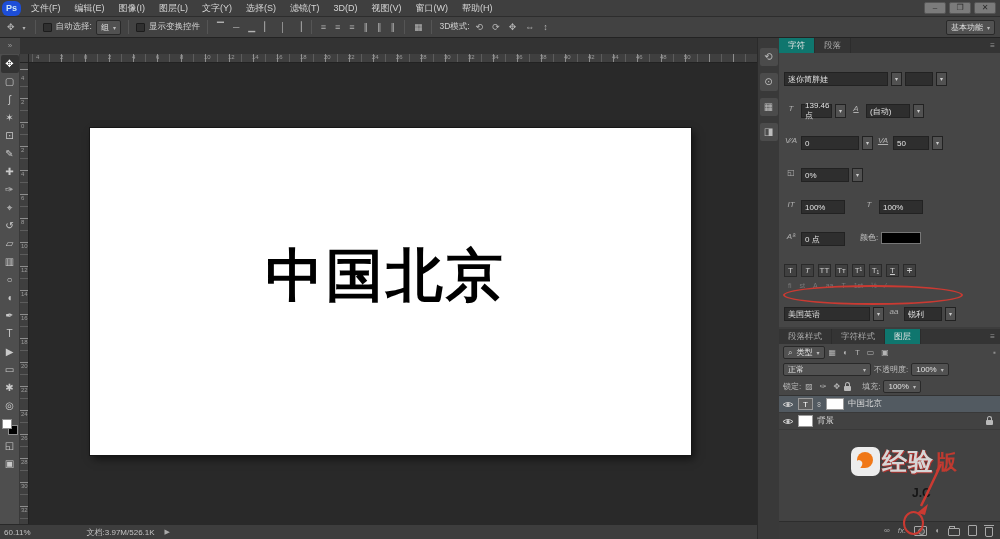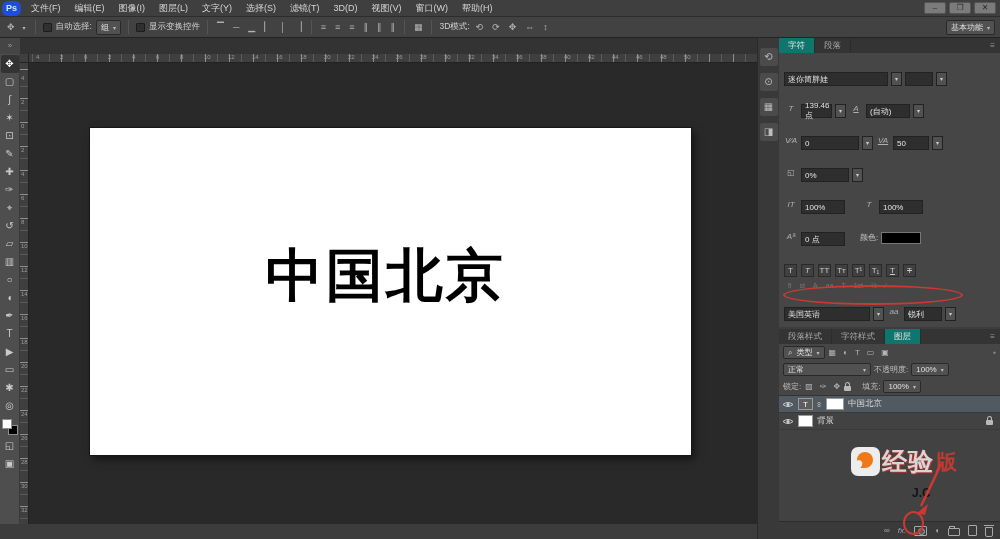--- a/index.html
+++ b/index.html
@@ -313,20 +313,25 @@
         <span class="rlabel" style="top: 396px;">28</span>
         <span class="rlabel" style="top: 420px;">30</span>
         <span class="rlabel" style="top: 444px;">32</span>
       </div>
     <div class="ruler-corner"></div>
     <div class="canvas-doc">
       <div class="canvas-text">中国北京</div>
     </div>
   </div>
 
+  <div class="status-bar">
+    <span>60.11%</span>
+    <span class="status-doc">文档:3.97M/526.1K</span>
+    <span class="status-arrow">▶</span>
+  </div>
 
   <div class="dock-strip">
 
   <span class="dock-btn">⟲</span>
       <span class="dock-btn">⊙</span>
       <span class="dock-btn">▦</span>
       <span class="dock-btn">◨</span>
     </div>
 
   <div class="right-panel">

